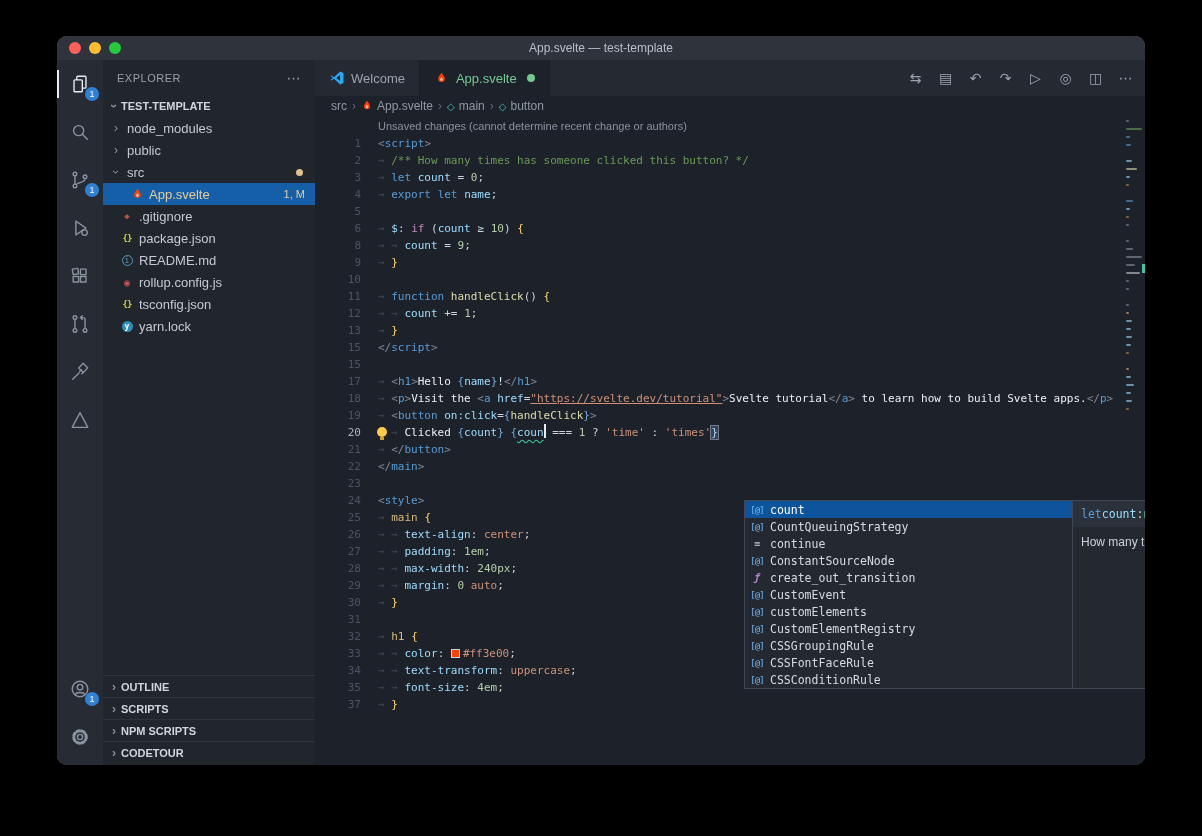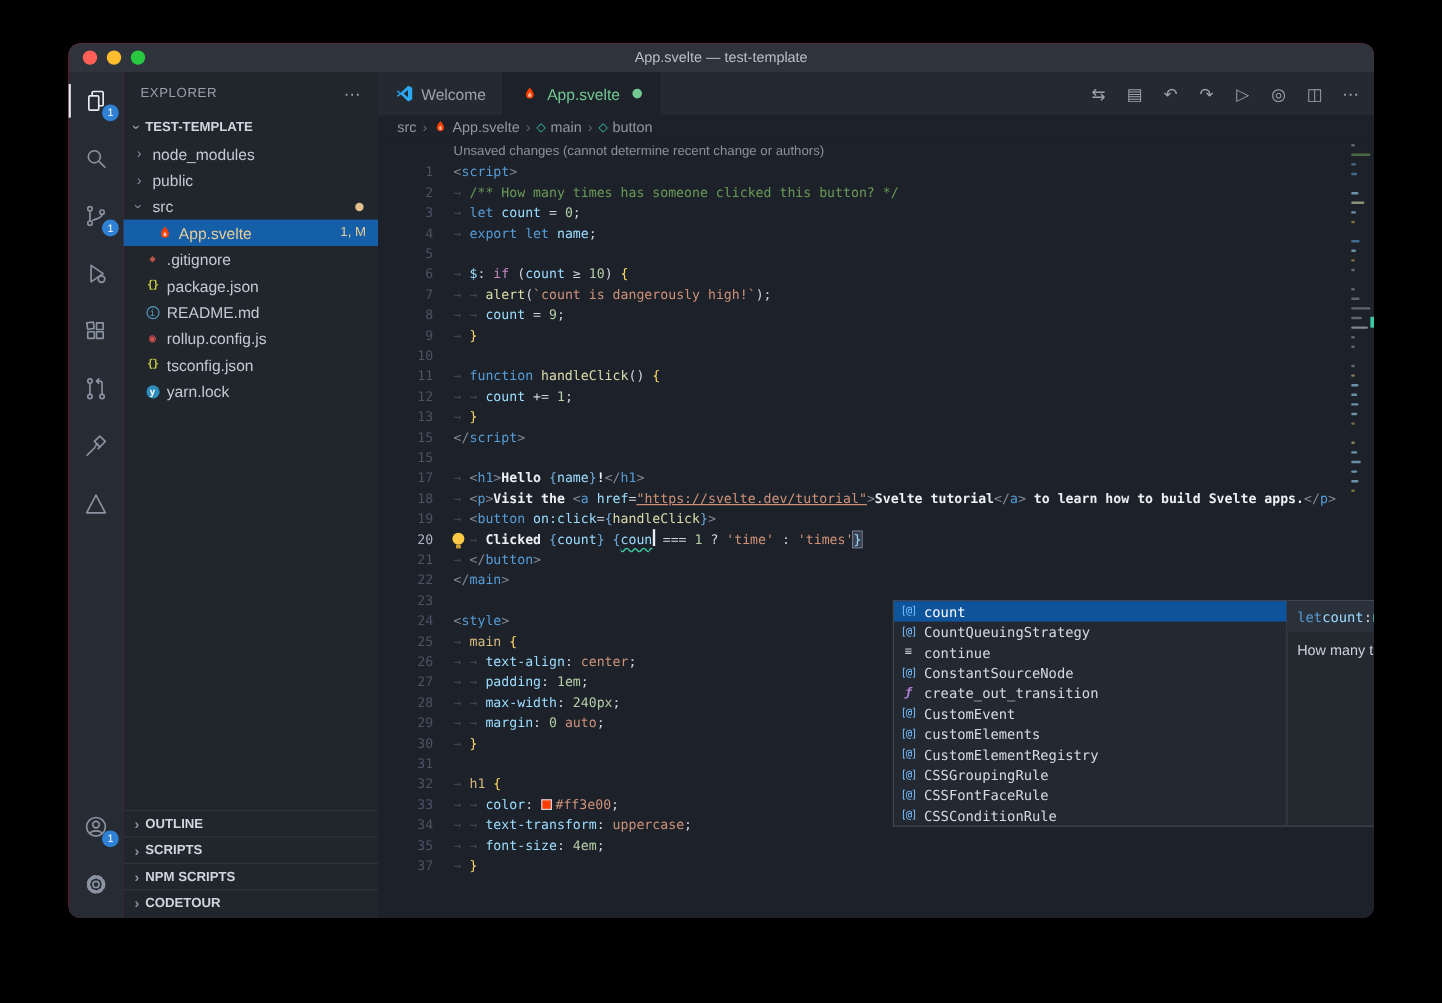--- a/index.html
+++ b/index.html
@@ -1,17 +1,17 @@
 <!DOCTYPE html>
 <html><head>
 <meta charset="utf-8">
 <style>
 *{margin:0;padding:0;box-sizing:border-box}
 html,body{width:1202px;height:836px;background:#000;overflow:hidden;font-family:"Liberation Sans",sans-serif}
-.window{position:absolute;left:57px;top:36px;width:1088px;height:729px;background:#be185d;border-radius:10px;overflow:hidden;box-shadow:0 24px 70px rgba(0,0,0,.85)}
+.window{position:absolute;left:57px;top:36px;width:1088px;height:729px;background:#737373;border-radius:10px;overflow:hidden;box-shadow:0 24px 70px rgba(0,0,0,.85)}
 .titlebar{height:24px;background:#2f343c;position:relative;display:flex;align-items:center;justify-content:center;color:#b9bfc9;font-size:12px}
 .lights{position:absolute;left:12px;top:6px;display:flex;gap:8px}
 .light{width:12px;height:12px;border-radius:50%;cursor:pointer}
 .l-close{background:#ff5f57}.l-min{background:#febc2e}.l-zoom{background:#28c840}
 .wbody{display:flex;height:705px}
 
 .activitybar{width:46px;background:#272c34;position:relative;flex:none}
 .act{height:48px;display:flex;align-items:center;justify-content:center;position:relative;color:#8a93a1;cursor:pointer}
 .act.active{color:#e9ecf1}
 .act.active::before{content:"";position:absolute;left:0;top:10px;bottom:10px;width:2px;background:#e9ecf1}
@@ -67,21 +67,21 @@
 .s-attr{color:#9cdcfe}
 .s-str{color:#ce9178}
 .s-stru{color:#ce9178;text-decoration:underline}
 .s-kw{color:#569cd6}
 .s-ctrl{color:#c586c0}
 .s-var{color:#9cdcfe}
 .s-num{color:#b5cea8}
 .s-fn{color:#dcdcaa}
 .s-cmt{color:#6a9955}
 .s-txt{color:#cfd3da}
-.s-txtb{color:#eceff4;font-weight:700}
+.s-txtb{color:#eceff4;font-weight:400}
 .s-b2{color:#6fa7d8}
 .s-gold{color:#ffd766}
 .s-sel{color:#d7ba7d}
 .s-val{color:#ce9178}
 .s-op{color:#cfd3da}
 .s-type{color:#4ec9b0}
 .s-sq{color:#9cdcfe;text-decoration:underline wavy #41c99e;text-underline-offset:3px}
 .s-box{color:#9cdcfe;background:#3a4252;outline:1px solid #707a8c}
 .s-cur{display:inline-block;width:0;border-left:2px solid #e7ebf2;height:14px;vertical-align:-2px}
 .s-sw{display:inline-block;width:9px;height:9px;background:#ff3e00;border:1px solid #cfd3da;margin-right:3px;vertical-align:-1px}
@@ -352,21 +352,20 @@
         </div>
       <div class="code">
         <div class="lines" id="lines">
           <div class="annot">Unsaved changes (cannot determine recent change or authors)</div>
         <div class="line"><span class="ln">1</span><span class="s-p">&lt;</span><span class="s-tag">script</span><span class="s-p">&gt;</span></div>
             <div class="line"><span class="ln">2</span><span class="s-ws">→ </span><span class="s-cmt">/** How many times has someone clicked this button? */</span></div>
             <div class="line"><span class="ln">3</span><span class="s-ws">→ </span><span class="s-kw">let</span><span class="s-txt"> </span><span class="s-var">count</span><span class="s-txt"> = </span><span class="s-num">0</span><span class="s-txt">;</span></div>
             <div class="line"><span class="ln">4</span><span class="s-ws">→ </span><span class="s-kw">export</span><span class="s-txt"> </span><span class="s-kw">let</span><span class="s-txt"> </span><span class="s-var">name</span><span class="s-txt">;</span></div>
             <div class="line"><span class="ln">5</span></div>
             <div class="line"><span class="ln">6</span><span class="s-ws">→ </span><span class="s-var">$</span><span class="s-txt">: </span><span class="s-ctrl">if</span><span class="s-txt"> (</span><span class="s-var">count</span><span class="s-txt"> </span><span class="s-op">≥</span><span class="s-txt"> </span><span class="s-num">10</span><span class="s-txt">) </span><span class="s-gold">{</span></div>
-            <div class="line"><span class="ln">7</span><span class="s-ws">→ → </span><span class="s-fn">alert</span><span class="s-txt">(</span><span class="s-str">`count is dangerously high!`</span><span class="s-txt">);</span></div>
             <div class="line"><span class="ln">8</span><span class="s-ws">→ → </span><span class="s-var">count</span><span class="s-txt"> = </span><span class="s-num">9</span><span class="s-txt">;</span></div>
             <div class="line"><span class="ln">9</span><span class="s-ws">→ </span><span class="s-gold">}</span></div>
             <div class="line"><span class="ln">10</span></div>
             <div class="line"><span class="ln">11</span><span class="s-ws">→ </span><span class="s-kw">function</span><span class="s-txt"> </span><span class="s-fn">handleClick</span><span class="s-txt">() </span><span class="s-gold">{</span></div>
             <div class="line"><span class="ln">12</span><span class="s-ws">→ → </span><span class="s-var">count</span><span class="s-txt"> += </span><span class="s-num">1</span><span class="s-txt">;</span></div>
             <div class="line"><span class="ln">13</span><span class="s-ws">→ </span><span class="s-gold">}</span></div>
             <div class="line"><span class="ln">15</span><span class="s-p">&lt;/</span><span class="s-tag">script</span><span class="s-p">&gt;</span></div>
             <div class="line"><span class="ln">15</span></div>
             <div class="line"><span class="ln">17</span><span class="s-ws">→ </span><span class="s-p">&lt;</span><span class="s-tag">h1</span><span class="s-p">&gt;</span><span class="s-txtb">Hello </span><span class="s-b2">{</span><span class="s-var">name</span><span class="s-b2">}</span><span class="s-txtb">!</span><span class="s-p">&lt;/</span><span class="s-tag">h1</span><span class="s-p">&gt;</span></div>
             <div class="line"><span class="ln">18</span><span class="s-ws">→ </span><span class="s-p">&lt;</span><span class="s-tag">p</span><span class="s-p">&gt;</span><span class="s-txtb">Visit the </span><span class="s-p">&lt;</span><span class="s-tag">a</span><span class="s-txt"> </span><span class="s-attr">href</span><span class="s-txt">=</span><span class="s-stru">"https://svelte.dev/tutorial"</span><span class="s-p">&gt;</span><span class="s-txtb">Svelte tutorial</span><span class="s-p">&lt;/</span><span class="s-tag">a</span><span class="s-p">&gt;</span><span class="s-txtb"> to learn how to build Svelte apps.</span><span class="s-p">&lt;/</span><span class="s-tag">p</span><span class="s-p">&gt;</span></div>

